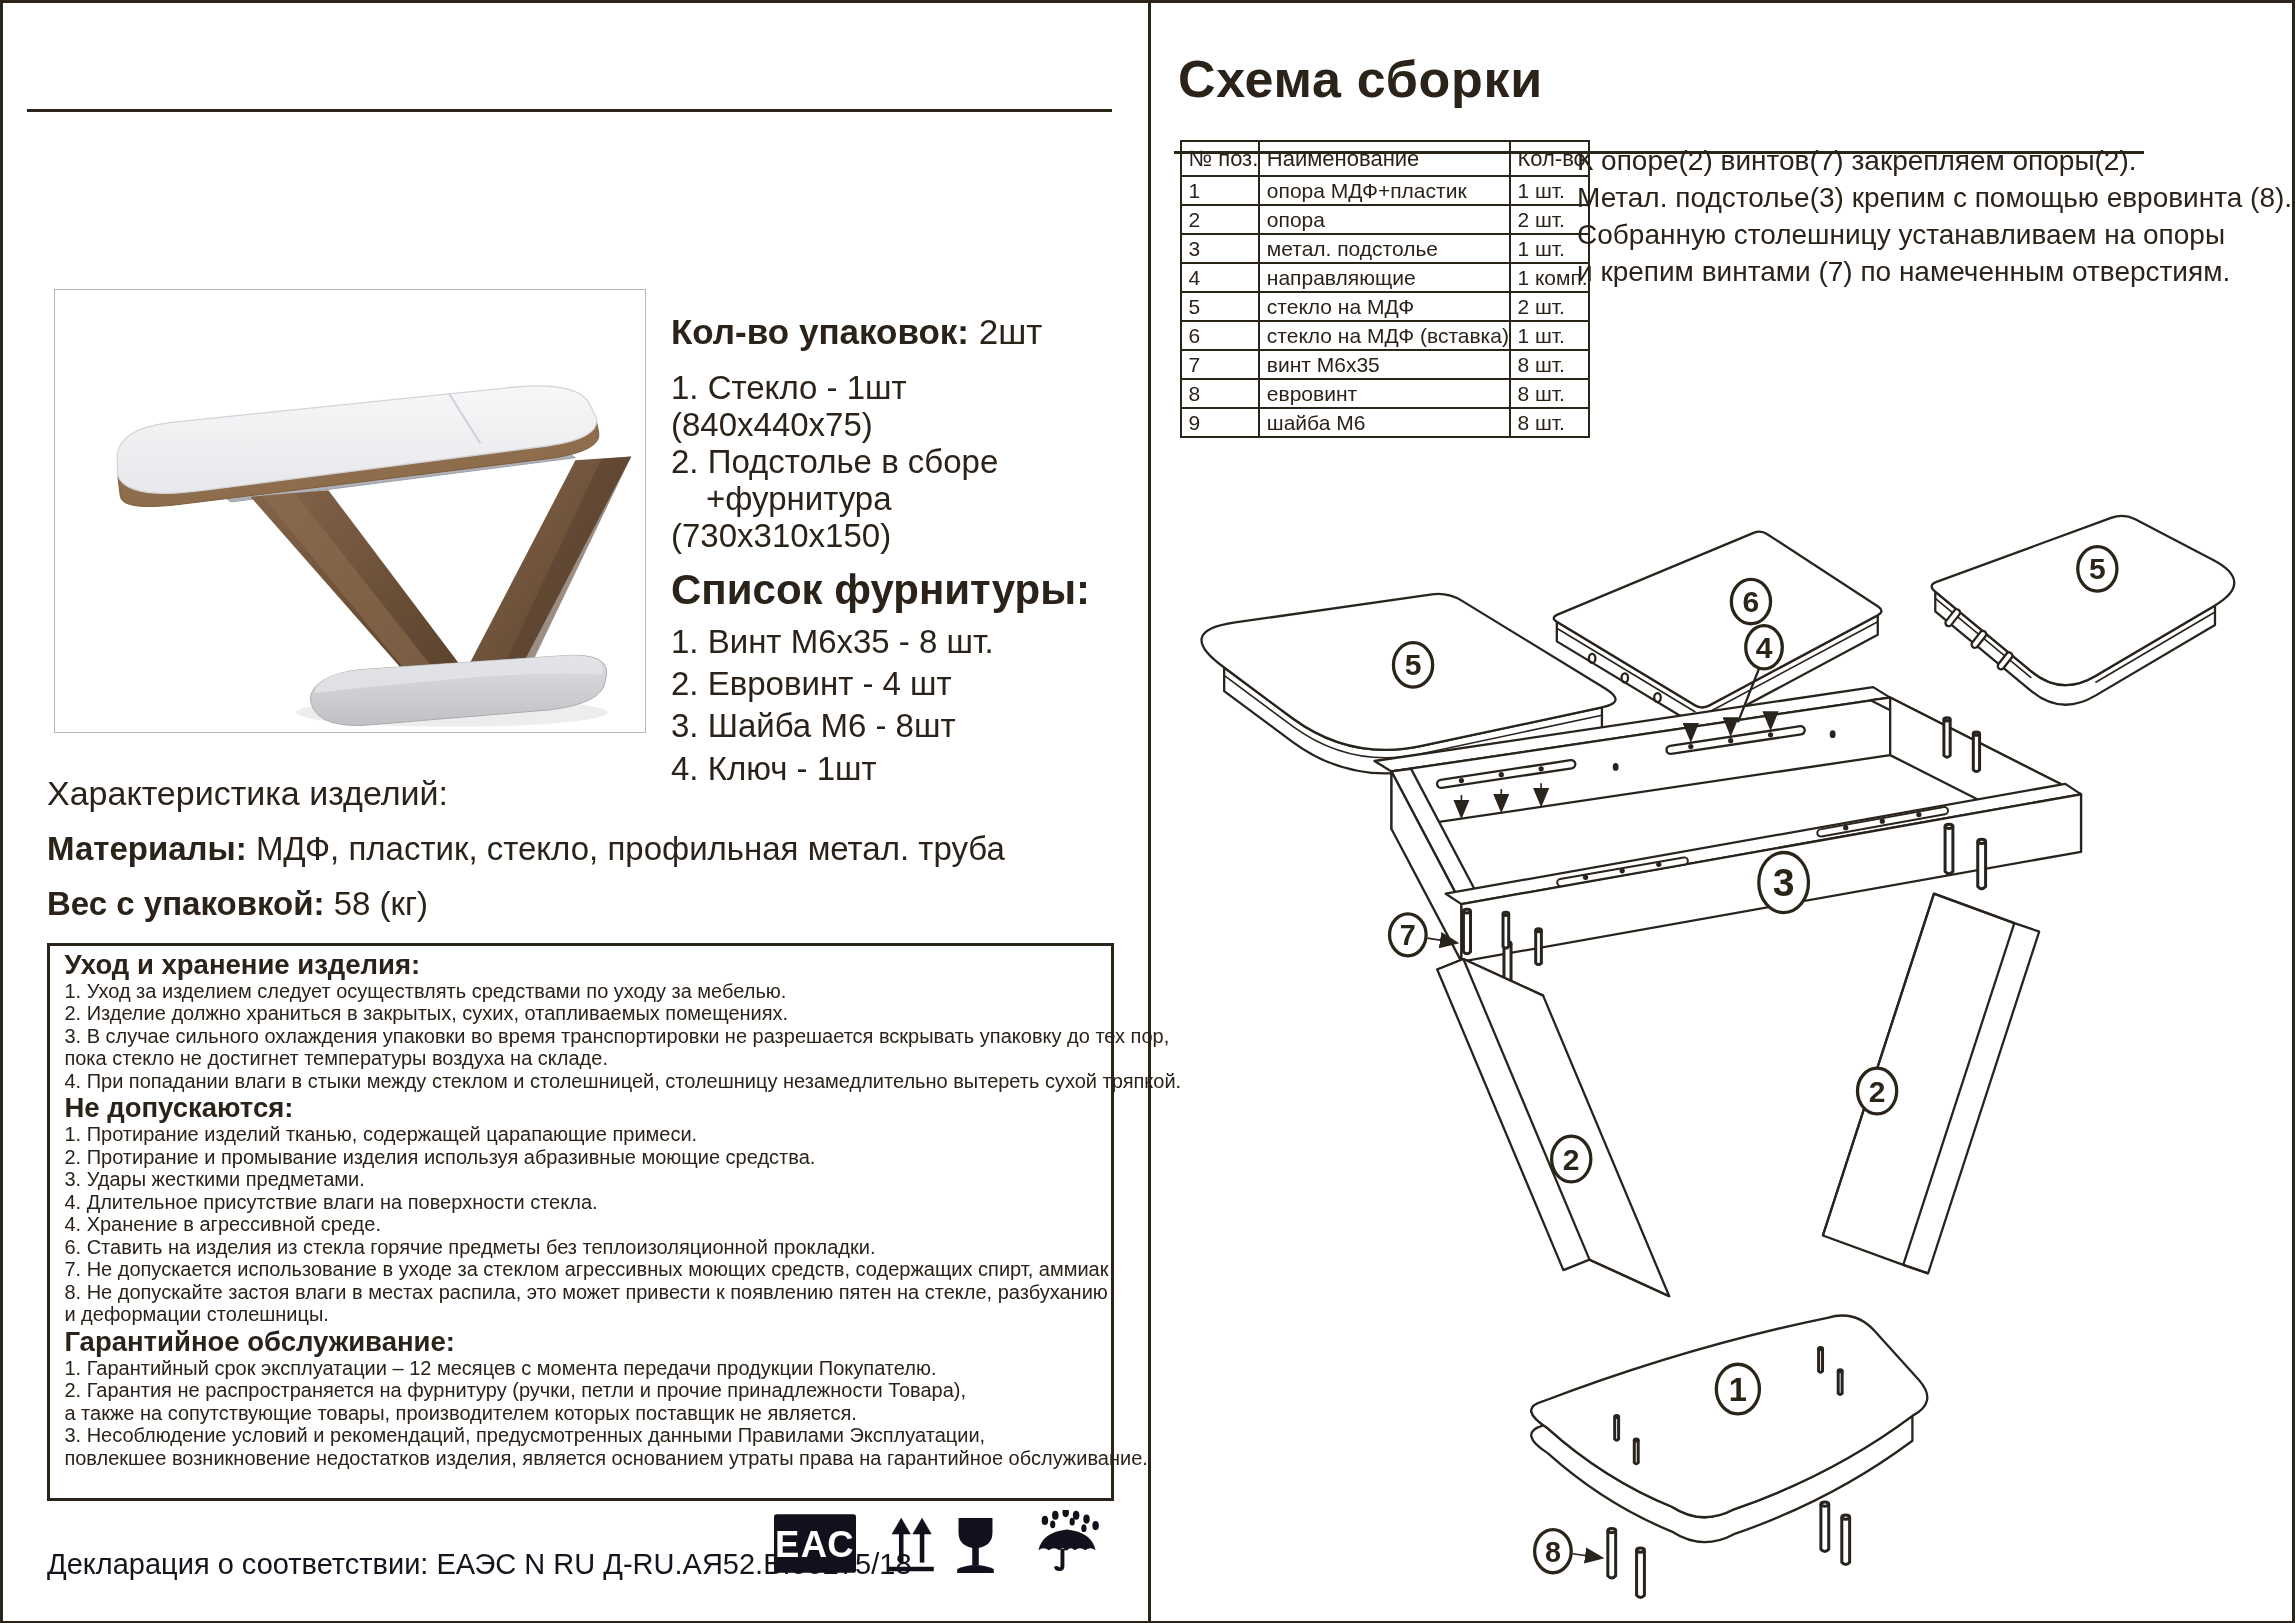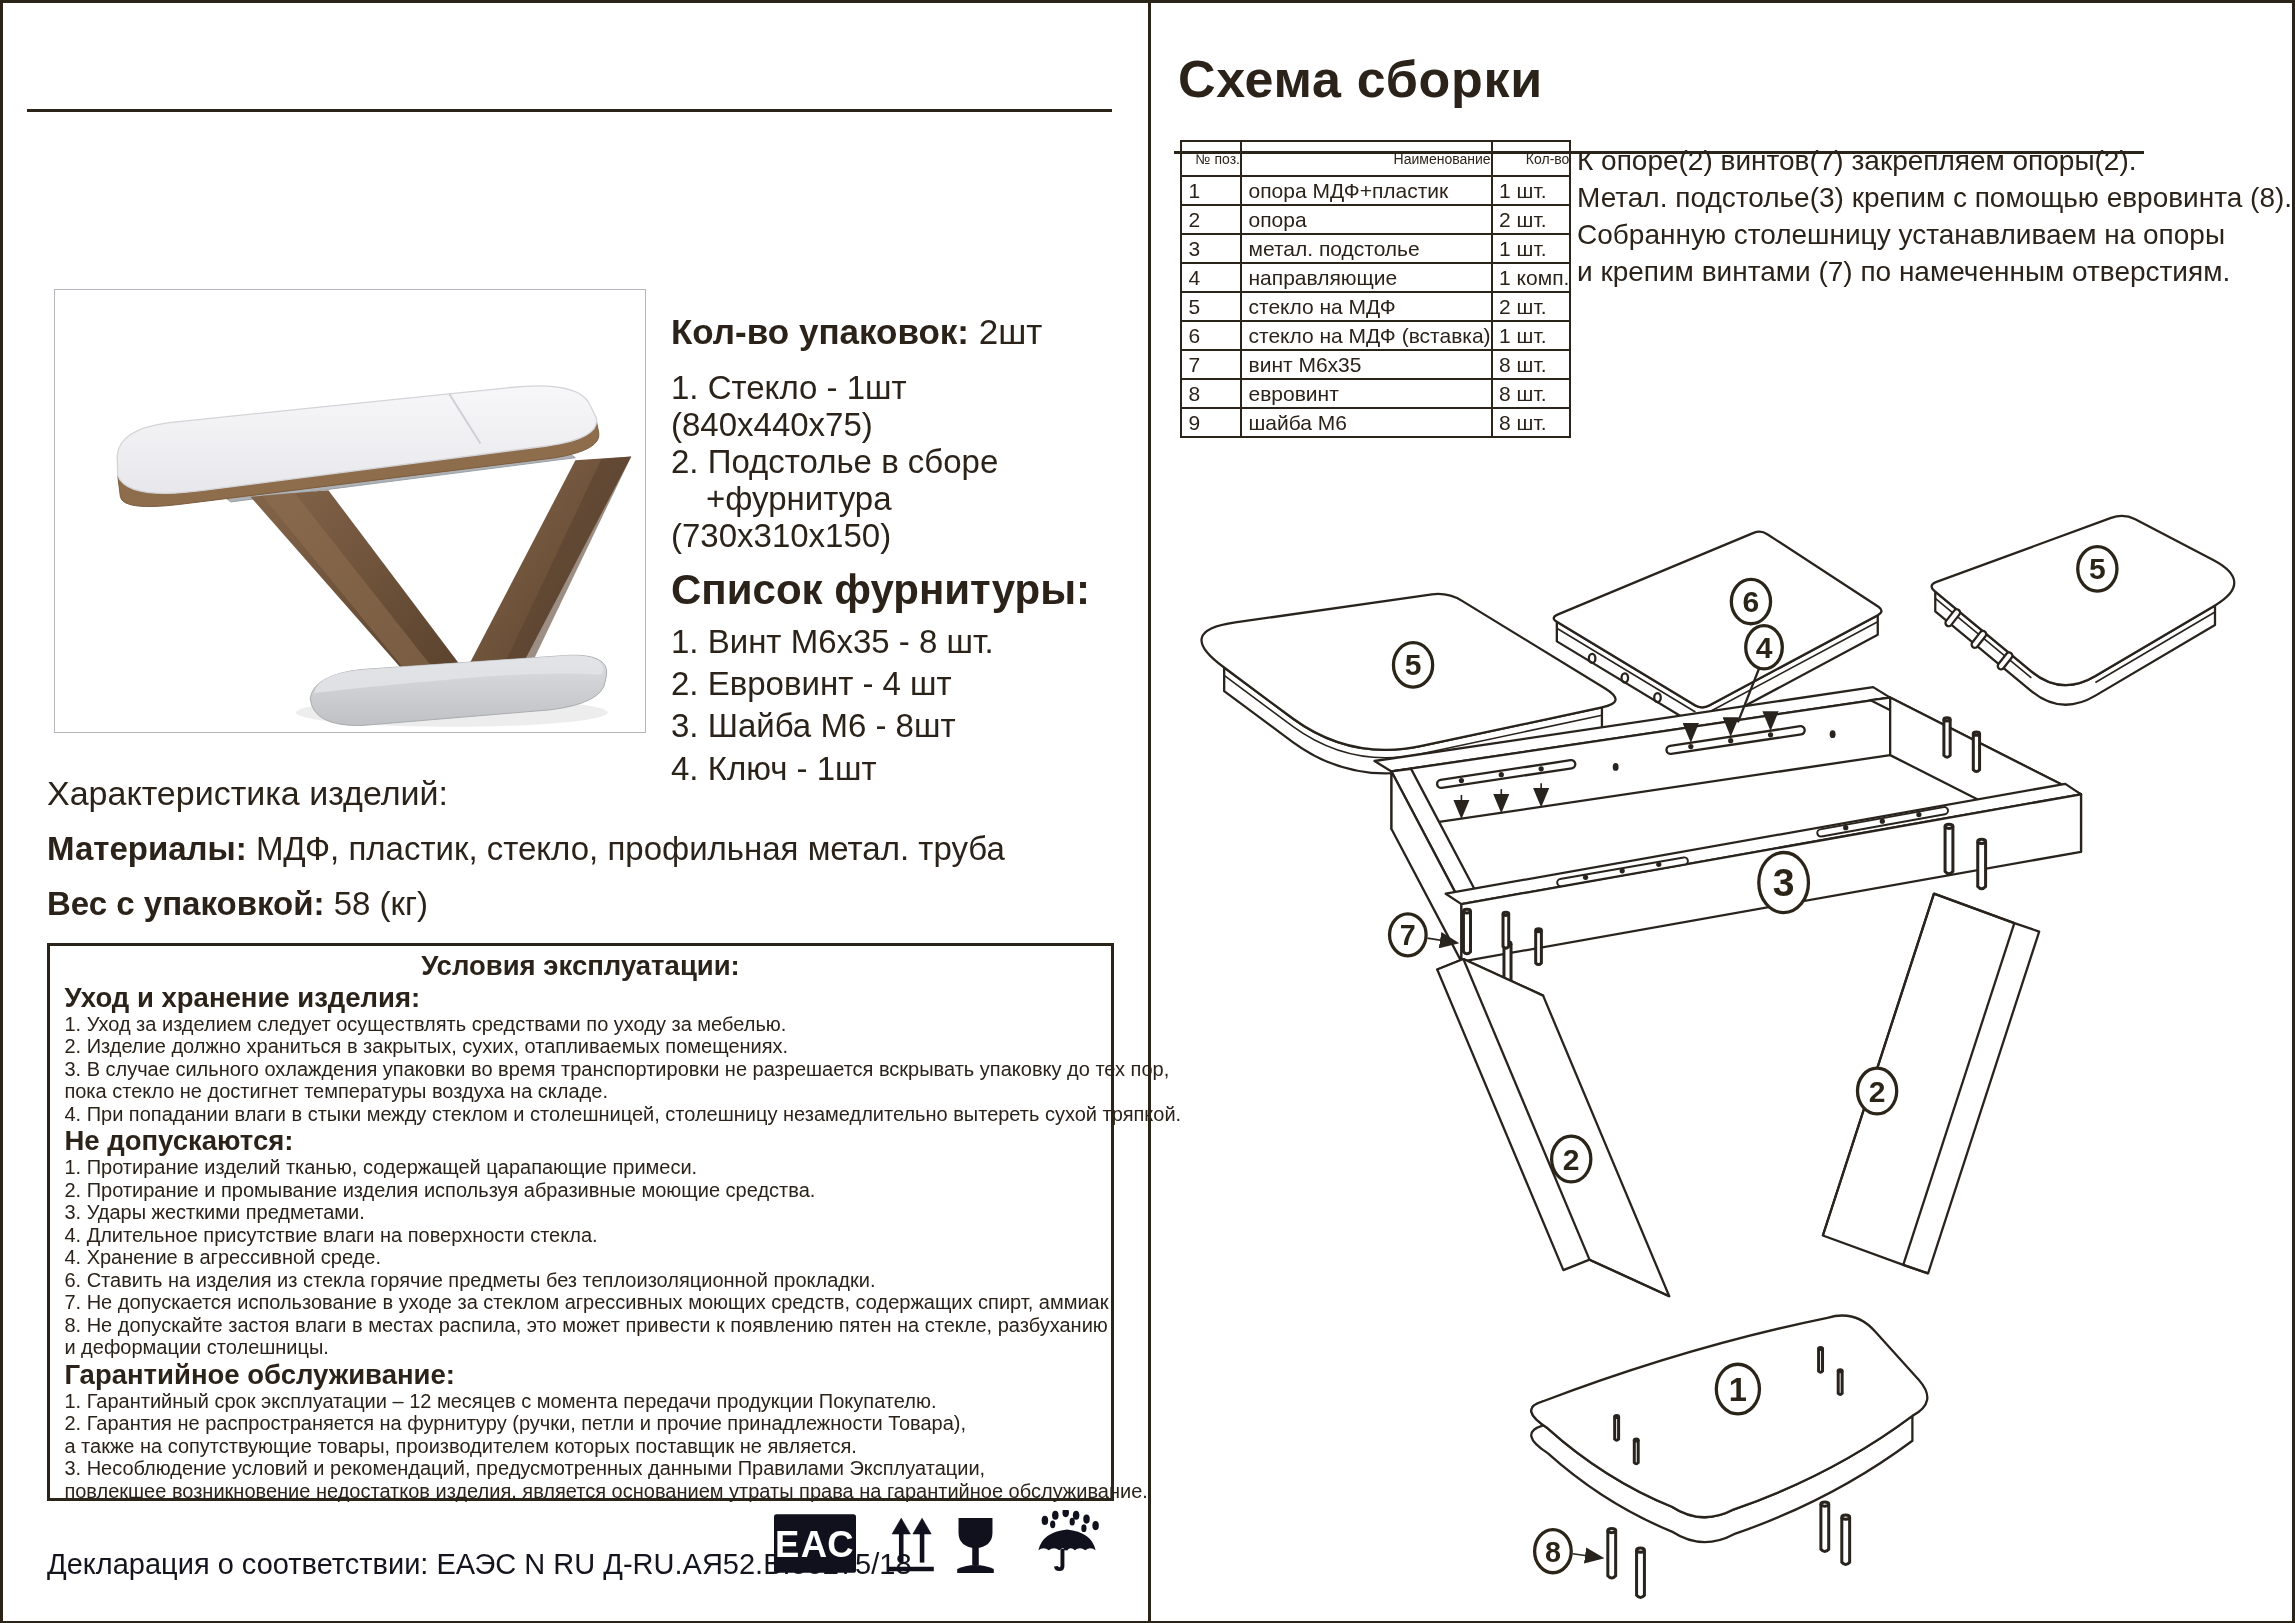--- a/index.html
+++ b/index.html
@@ -33,21 +33,21 @@
   .cond-line{font-size:20px;line-height:22.5px;white-space:nowrap;}
   .decl{position:absolute;left:44px;top:1545px;font-size:29px;color:#14141e;white-space:nowrap;}
   .icon{position:absolute;text-align:right;}
   
   .right-title{position:absolute;left:1175px;top:46px;font-size:52px;font-weight:bold;letter-spacing:0.7px;}
   .rrule{position:absolute;left:1171px;top:148px;width:970px;height:3.3px;background:#2b2418;}
   table.parts{position:absolute;left:1177px;top:137px;border-collapse:collapse;
     border:2.6px solid #2b2418;table-layout:fixed;}
   table.parts th,table.parts td{border:2px solid #2b2418;font-weight:normal;text-align:left;
     padding:0 0 0 6.5px;font-size:21px;white-space:nowrap;overflow:hidden;}
-  table.parts th{height:33px;font-size:14px;text-align:right;}
+  table.parts th{height:33px;font-size:22px;}
   table.parts td{height:27px;}
   .col-num{width:60px;} .col-name{width:235px;} .col-qty{width:73px;}
   .instr{position:absolute;left:1574px;top:139px;width:722px;font-size:28px;line-height:37px;white-space:nowrap;}
   svg text{font-family:"Liberation Sans",sans-serif;}
   .dg{stroke:#29231d;stroke-width:3.5;fill:#fff;stroke-linejoin:round;}
   .dgl{stroke:#29231d;stroke-width:3.5;fill:none;}
   .dgthin{stroke:#29231d;stroke-width:2.5;fill:none;}
   .co{stroke:#2b2418;stroke-width:5;fill:#fff;}
   .cn{fill:#2b2418;font-weight:bold;text-anchor:middle;}
 </style>
@@ -113,21 +113,20 @@
     </div>
   </div>
 
   <div class="chars">
     <div class="chars-title">Характеристика изделий:</div>
     <div class="chars-row"><b>Материалы:</b> <span>МДФ, пластик, стекло, профильная метал. труба</span></div>
     <div class="chars-row"><b>Вес с упаковкой:</b> <span>58 (кг)</span></div>
   </div>
 
   <div class="cond-box">
-    <div class="cond-title">Условия эксплуатации:</div>
     <div class="cond-sec">Уход и хранение изделия:</div>
     <div class="cond-line">1. Уход за изделием следует осуществлять средствами по уходу за мебелью.</div>
     <div class="cond-line">2. Изделие должно храниться в закрытых, сухих, отапливаемых помещениях.</div>
     <div class="cond-line">3. В случае сильного охлаждения упаковки во время транспортировки не разрешается вскрывать упаковку до тех пор,</div>
     <div class="cond-line">пока стекло не достигнет температуры воздуха на складе.</div>
     <div class="cond-line">4. При попадании влаги в стыки между стеклом и столешницей, столешницу незамедлительно вытереть сухой тряпкой.</div>
     <div class="cond-sec">Не допускаются:</div>
     <div class="cond-line">1. Протирание изделий тканью, содержащей царапающие примеси.</div>
     <div class="cond-line">2. Протирание и промывание изделия используя абразивные моющие средства.</div>
     <div class="cond-line">3. Удары жесткими предметами.</div>

